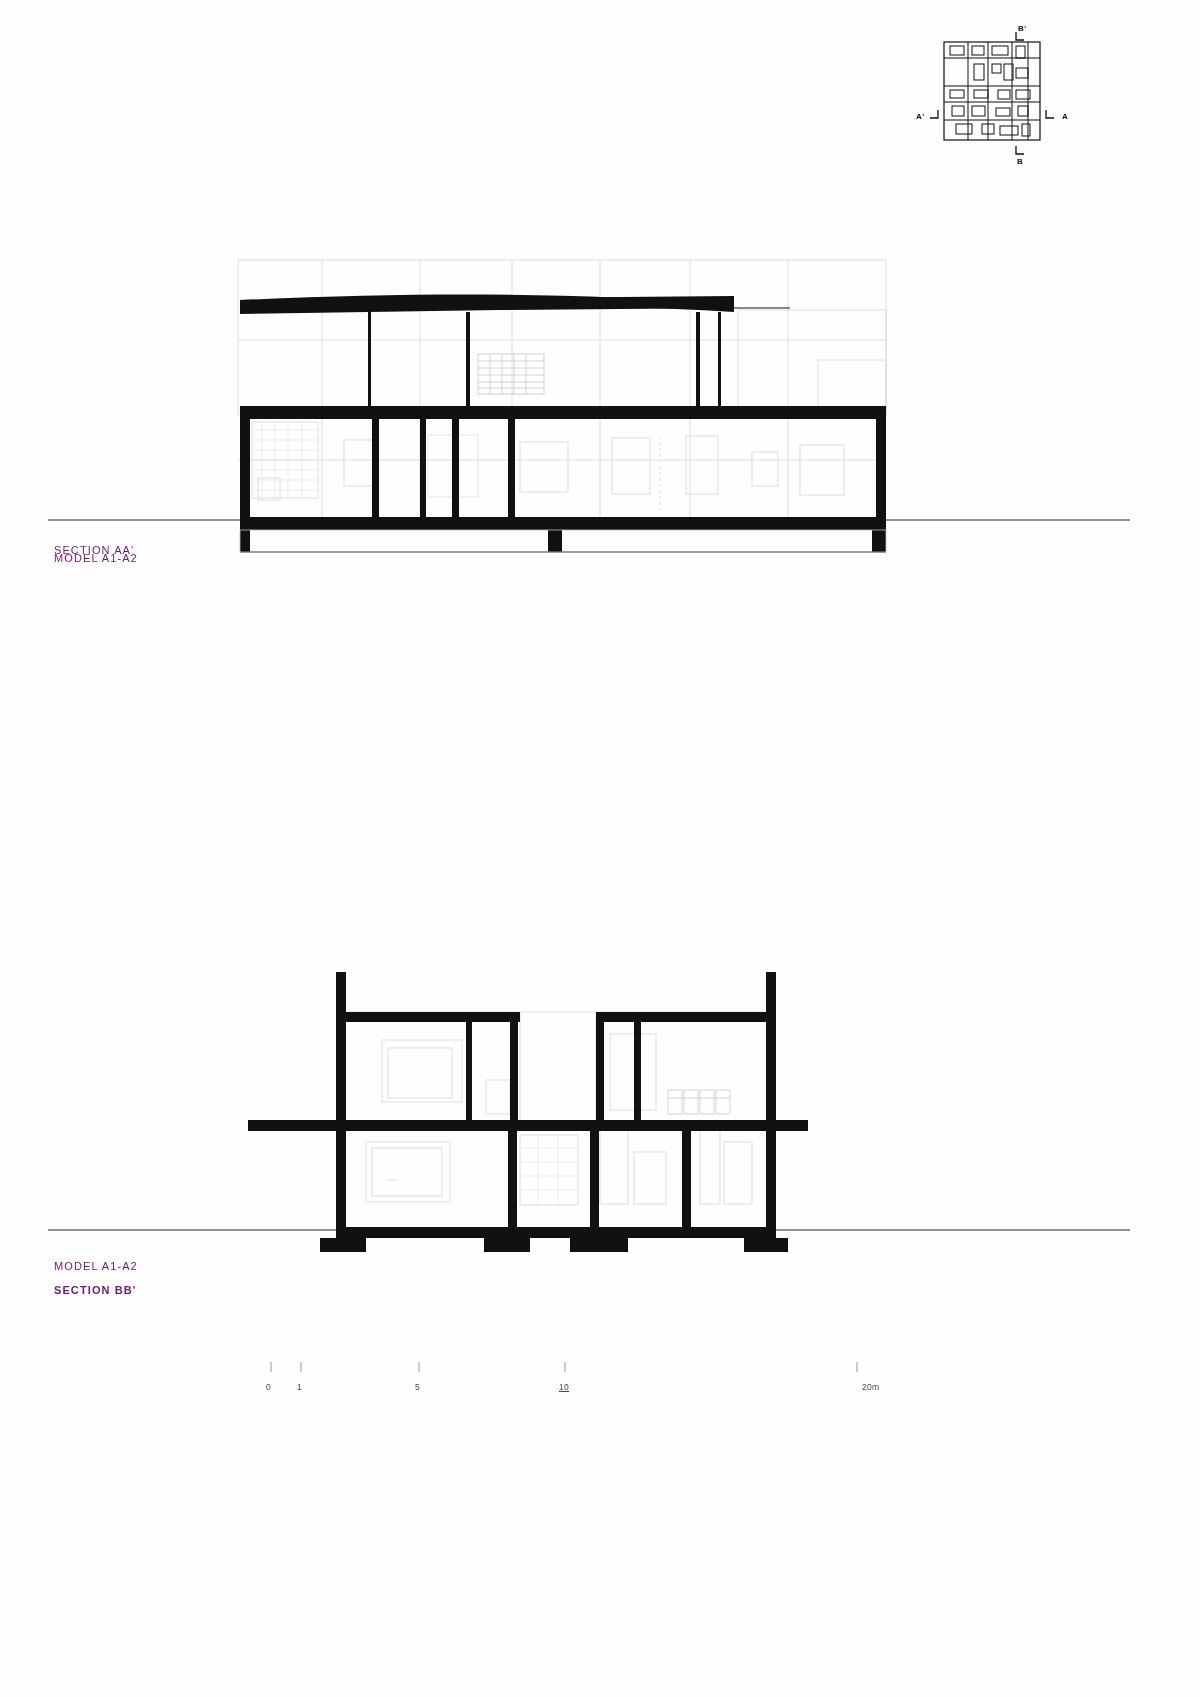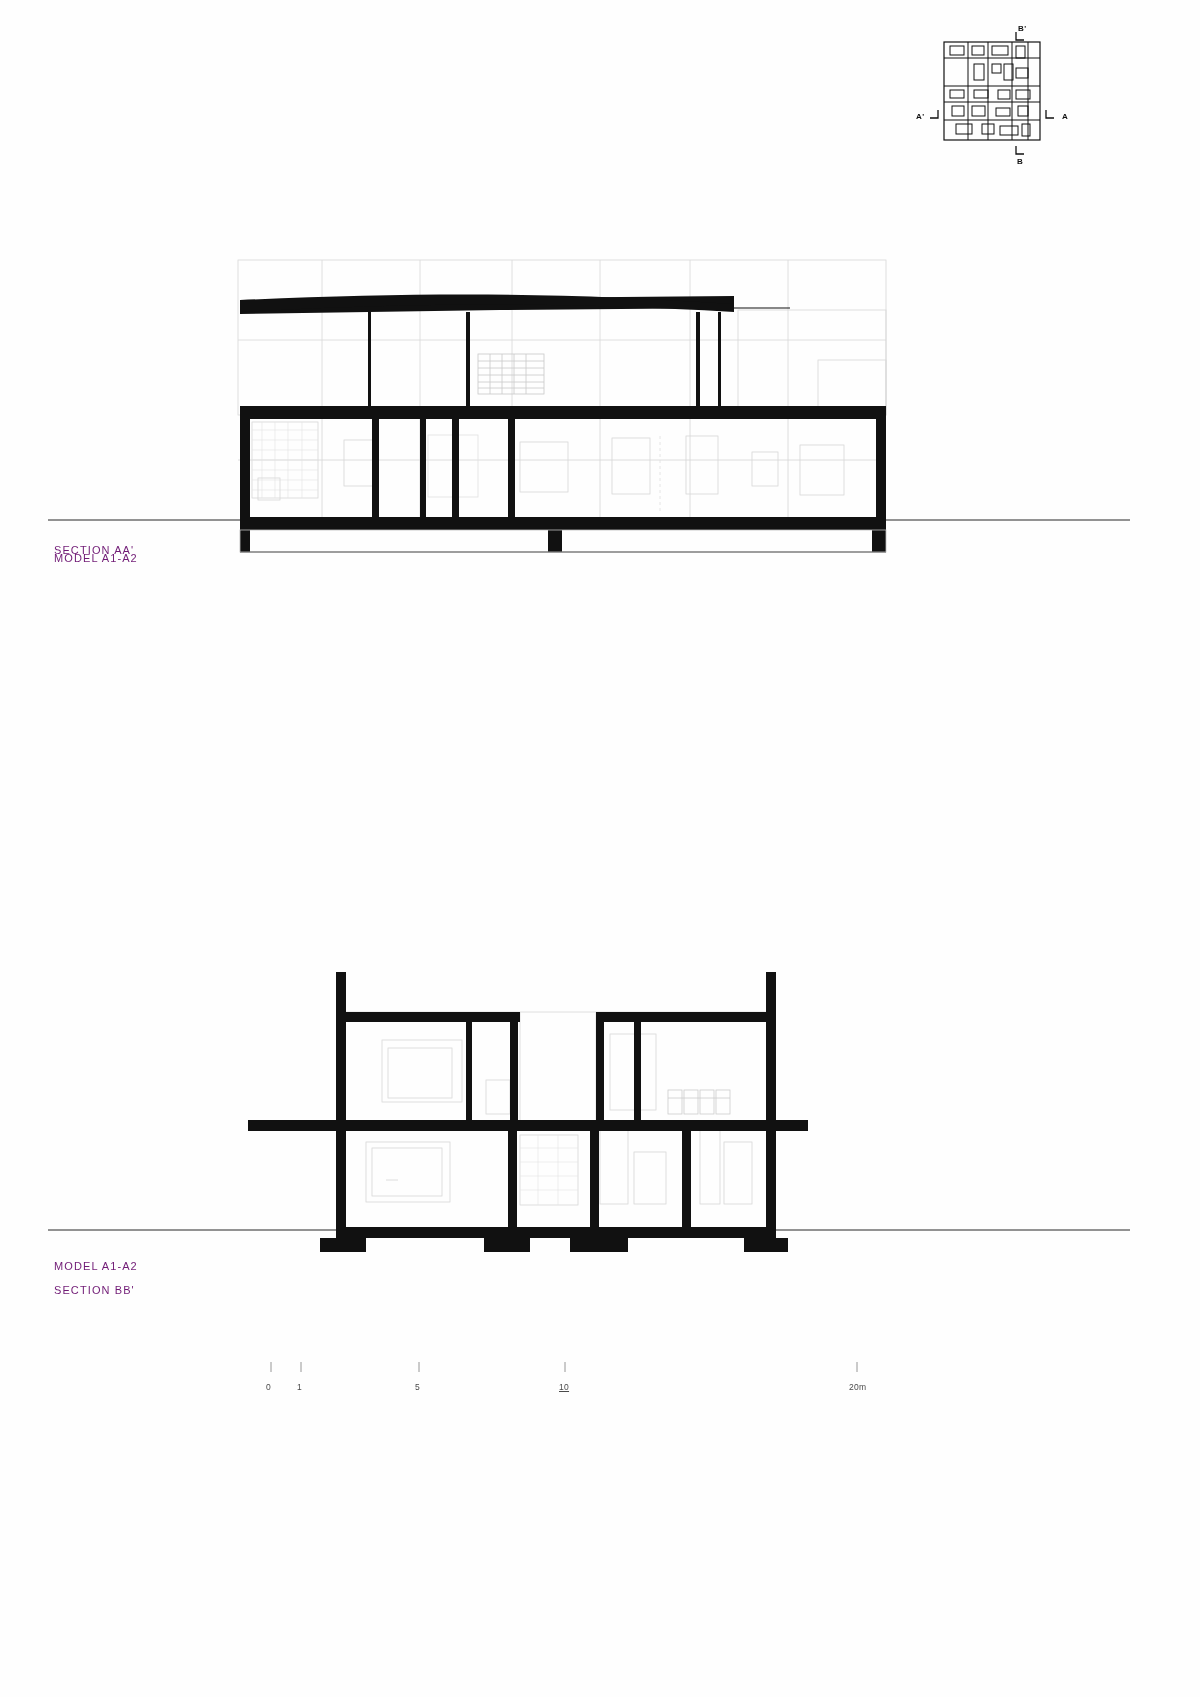--- a/index.html
+++ b/index.html
@@ -56,21 +56,21 @@
     position: absolute;
     font-size: 11px;
     letter-spacing: 1.1px;
     color: #701a75;
     white-space: nowrap;
     text-align: right;
   }
   .caption-aa-1 { left: 54px; top: 552px; }
   .caption-aa-2 { left: 54px; top: 544px; }
   .caption-bb-1 { left: 54px; top: 1260px; }
-  .caption-bb-2 { left: 54px; top: 1284px; }
+  .caption-bb-2 { left: 54px; top: 1284px; font-weight: bold; }
 
   
   .scalebar {
     position: absolute;
     left: 255px;
     top: 1360px;
     width: 650px;
     height: 40px;
   }
   .scalebar svg { display: block; }
@@ -323,16 +323,16 @@
         <line x1="46" y1="2" x2="46" y2="12"></line>
         <line x1="164" y1="2" x2="164" y2="12"></line>
         <line x1="310" y1="2" x2="310" y2="12"></line>
         <line x1="602" y1="2" x2="602" y2="12"></line>
       </g>
     </svg>
     <div class="sb-tick-label" style="left:11px; top:22px;">0</div>
     <div class="sb-tick-label" style="left:42px; top:22px;">1</div>
     <div class="sb-tick-label" style="left:160px; top:22px;">5</div>
     <div class="sb-tick-label" style="left:304px; top:22px;text-decoration:underline;">10</div>
-    <div class="sb-tick-label" style="left:594px; top:22px;">20m</div>
+    <div class="sb-tick-label" style="left:607px; top:22px;">20m</div>
   </div>
 
 </div>
 
 </body></html>

